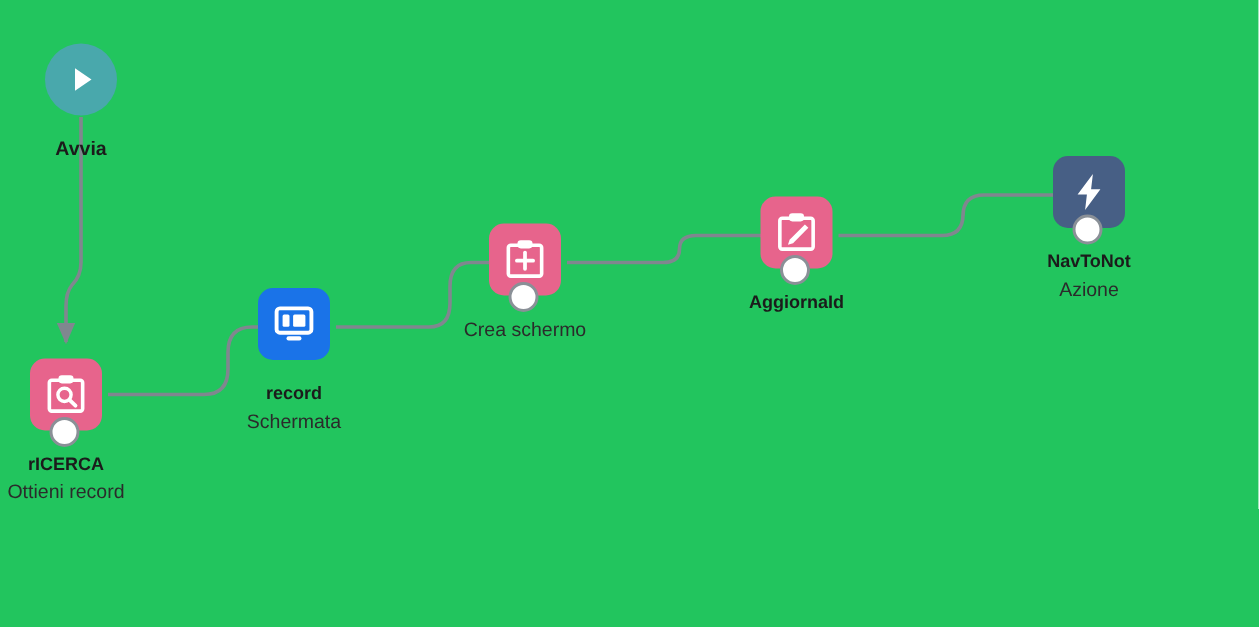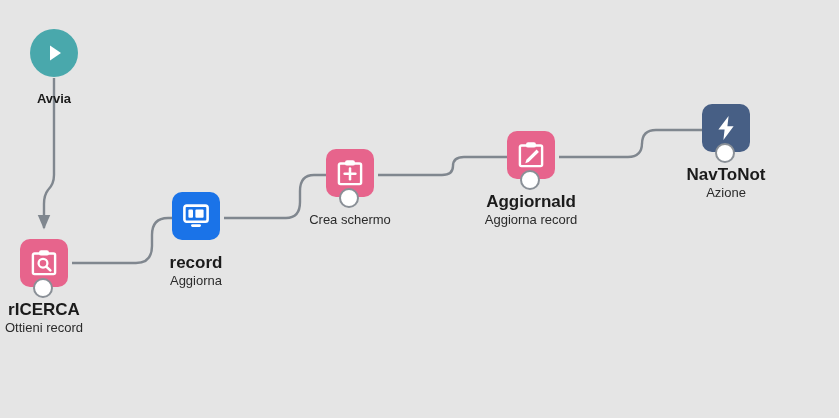--- a/index.html
+++ b/index.html
@@ -9,21 +9,21 @@
     background: #ffffff;
   }
   body {
     font-family: "Liberation Sans", sans-serif;
     -webkit-font-smoothing: antialiased;
   }
   #canvas {
     position: relative;
     width: 839px;
     height: 418px;
-    background: #e5e5e5;
+    background: #22c55e;
     overflow: hidden;
   }
   #edge-layer {
     position: absolute;
     left: 0;
     top: 0;
     width: 839px;
     height: 418px;
     pointer-events: none;
   }
@@ -70,21 +70,21 @@
     border: 2px solid #8a9097;
     background: #ffffff;
     box-sizing: border-box;
   }
 
   .node-labels {
     margin-top: 14px;
     white-space: nowrap;
   }
   .node-title {
-    font-size: 17px;
+    font-size: 12px;
     font-weight: bold;
     color: #1b1b1b;
     line-height: 17px;
   }
   .node-sub {
     font-size: 13px;
     font-weight: normal;
     color: #2b2b2b;
     line-height: 18px;
     margin-top: 1px;
@@ -138,41 +138,40 @@
         </div></div>
       <div class="node" style="left: 196px; top: 192px;"><div class="node-shape-wrap"><div class="node-square" style="background: rgb(26, 115, 232);">
             <svg width="30" height="30" viewBox="0 0 30 30">
               <rect x="3.4" y="4.6" width="23.2" height="16.2" rx="2.2" fill="none" stroke="#ffffff" stroke-width="2.6"></rect>
               <rect x="7.4" y="8.6" width="4.6" height="8.2" rx="1" fill="#ffffff"></rect>
               <rect x="14.4" y="8.6" width="8.2" height="8.2" rx="1" fill="#ffffff"></rect>
               <rect x="10" y="23.2" width="10" height="2.8" rx="1.4" fill="#ffffff"></rect>
             </svg>
           </div></div><div class="node-labels">
           <div class="node-title">record</div>
-          <div class="node-sub">Aggiorna</div>
+          <div class="node-sub">Schermata</div>
         </div></div>
       <div class="node" style="left: 350px; top: 149px;"><div class="node-shape-wrap"><div class="node-square" style="background: rgb(231, 100, 140);">
             <svg width="30" height="30" viewBox="0 0 30 30">
               <path d="M5.5 5.5 h19 a1.6 1.6 0 0 1 1.6 1.6 v17.4 a1.6 1.6 0 0 1 -1.6 1.6 h-19 a1.6 1.6 0 0 1 -1.6 -1.6 v-17.4 a1.6 1.6 0 0 1 1.6 -1.6 z" fill="none" stroke="#ffffff" stroke-width="2.4"></path>
               <rect x="10" y="2.2" width="10" height="5.4" rx="2.2" fill="#ffffff"></rect>
               <line x1="15" y1="10.4" x2="15" y2="21.2" stroke="#ffffff" stroke-width="2.5" stroke-linecap="round"></line>
               <line x1="9.6" y1="15.8" x2="20.4" y2="15.8" stroke="#ffffff" stroke-width="2.5" stroke-linecap="round"></line>
             </svg>
           </div><div class="node-badge" style="border-color: rgb(138, 144, 151);"></div></div><div class="node-labels">
           <div class="node-sub">Crea schermo</div>
         </div></div>
       <div class="node" style="left: 531px; top: 131px;"><div class="node-shape-wrap"><div class="node-square" style="background: rgb(231, 100, 140);">
             <svg width="30" height="30" viewBox="0 0 30 30">
               <path d="M5.5 5.5 h19 a1.6 1.6 0 0 1 1.6 1.6 v17.4 a1.6 1.6 0 0 1 -1.6 1.6 h-19 a1.6 1.6 0 0 1 -1.6 -1.6 v-17.4 a1.6 1.6 0 0 1 1.6 -1.6 z" fill="none" stroke="#ffffff" stroke-width="2.4"></path>
               <rect x="10" y="2.2" width="10" height="5.4" rx="2.2" fill="#ffffff"></rect>
               <path d="M20.6 9.6 l2.3 2.3 l-10.2 10.2 l-3.4 1.1 l1.1 -3.4 z" fill="#ffffff"></path>
             </svg>
           </div><div class="node-badge" style="border-color: rgb(138, 144, 151);"></div></div><div class="node-labels">
           <div class="node-title">AggiornaId</div>
-          <div class="node-sub">Aggiorna record</div>
         </div></div>
       <div class="node" style="left: 726px; top: 104px;"><div class="node-shape-wrap"><div class="node-square" style="background: rgb(71, 95, 133);">
             <svg width="28" height="28" viewBox="0 0 28 28">
               <path d="M16.6 2 L6.4 15.6 h6.2 L11.4 26 L21.6 12.2 h-6.2 z" fill="#ffffff"></path>
             </svg>
           </div><div class="node-badge" style="border-color: rgb(138, 144, 151);"></div></div><div class="node-labels">
           <div class="node-title">NavToNot</div>
           <div class="node-sub">Azione</div>
         </div></div>
     </div>

